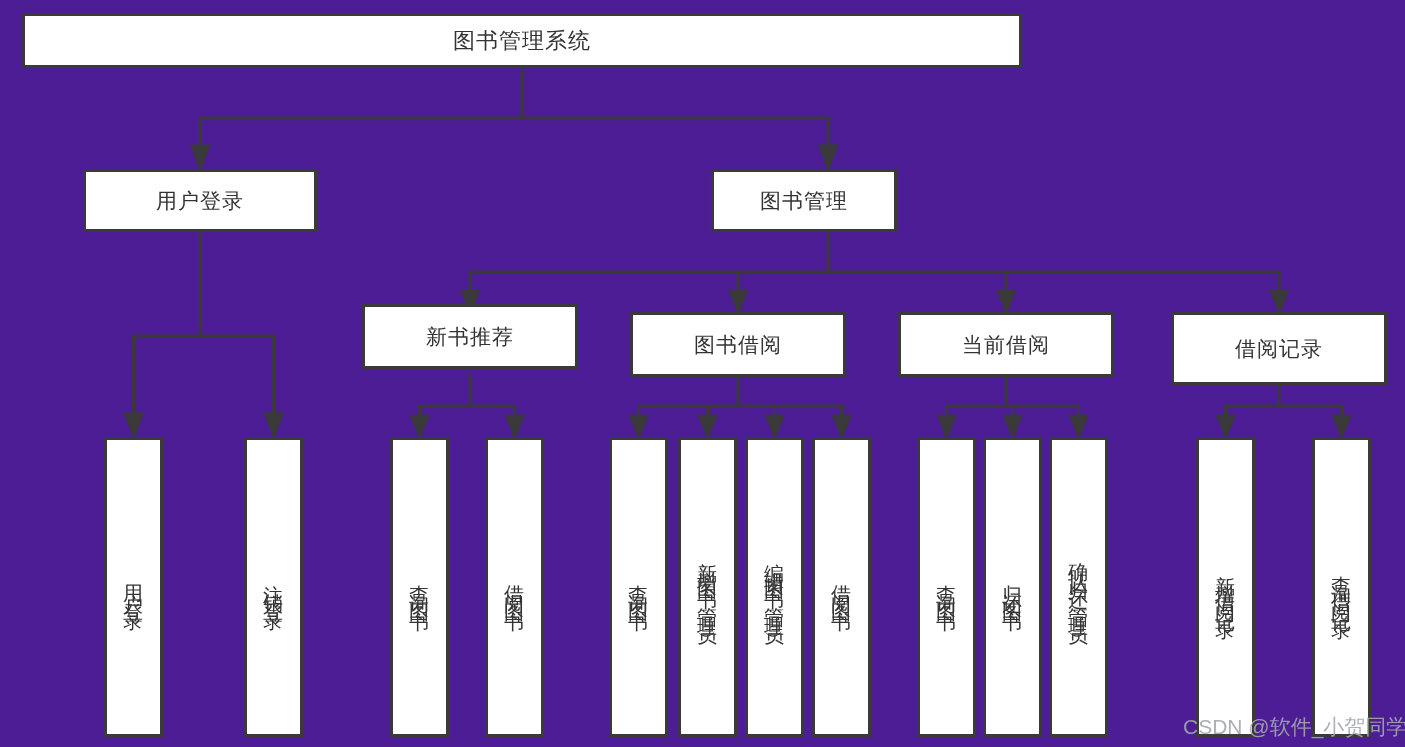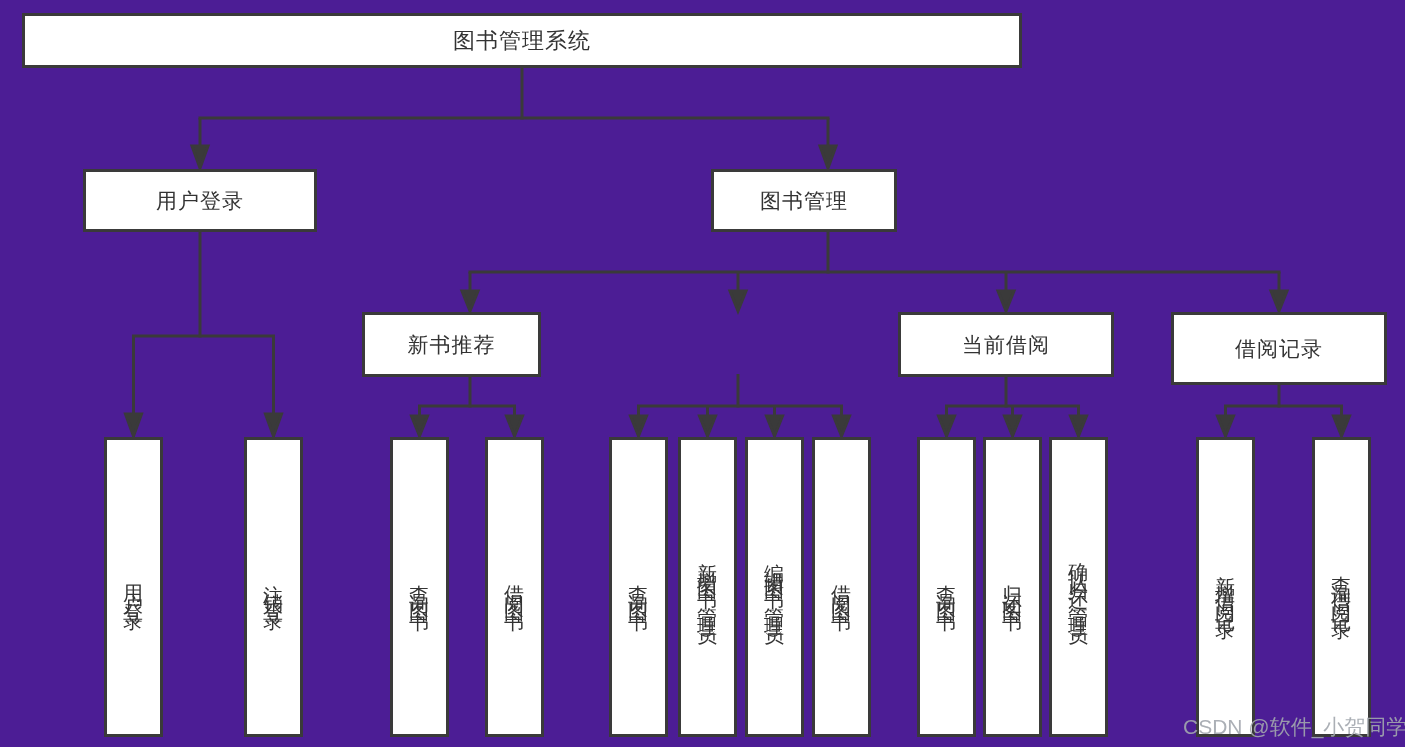--- a/index.html
+++ b/index.html
@@ -128,22 +128,25 @@
     <span>图书管理系统</span>
   </div>
 
   <div class="node h" style="left:83px;top:169px;width:234px;height:63px">
     <span>用户登录</span>
   </div>
   <div class="node h" style="left:711px;top:169px;width:186px;height:63px">
     <span>图书管理</span>
   </div>
 
-  <div class="node h" style="left:362px;top:312px;width:179px;height:65px">
+  <div class="node h" style="left:362px;top:304px;width:216px;height:65px">
     <span>新书推荐</span>
+  </div>
+  <div class="node h" style="left:630px;top:312px;width:216px;height:65px">
+    <span>图书借阅</span>
   </div>
   <div class="node h" style="left:898px;top:312px;width:216px;height:65px">
     <span>当前借阅</span>
   </div>
   <div class="node h" style="left:1171px;top:312px;width:216px;height:73px">
     <span>借阅记录</span>
   </div>
 
   <div class="node v" style="left:104px;top:437px;width:59px;height:300px">
     <span>用户登录</span>

